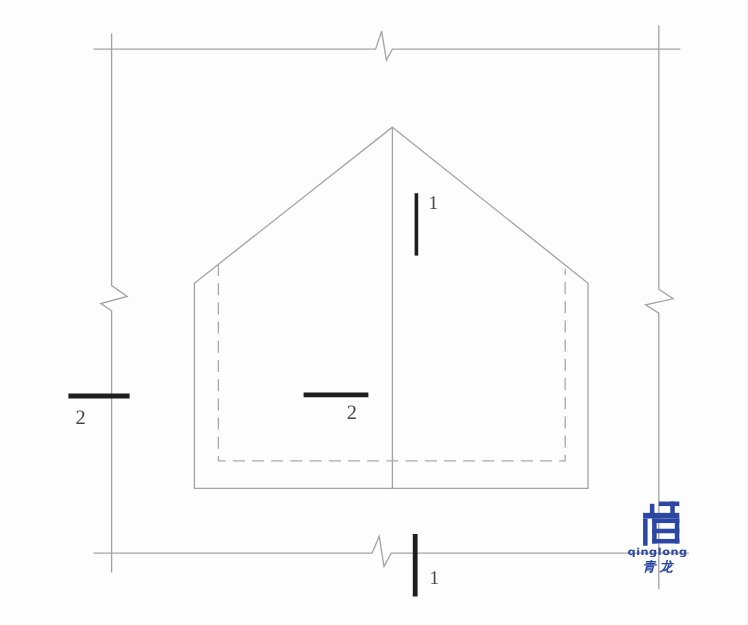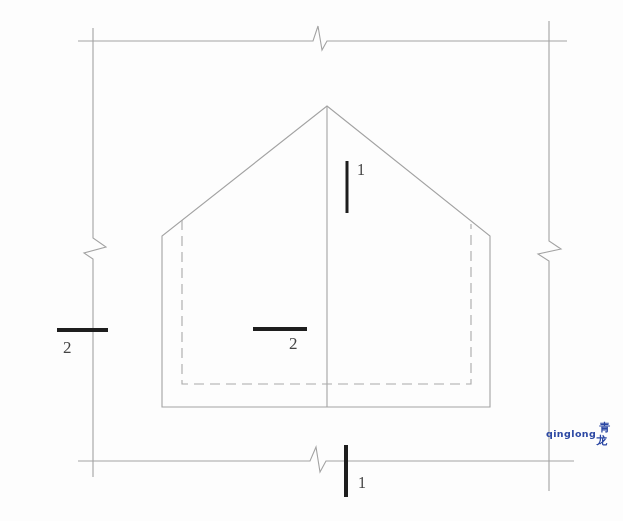--- a/index.html
+++ b/index.html
@@ -25,43 +25,44 @@
   .thick-slim{fill:none;stroke:var(--marker);stroke-width:3;}
   .lbl{
     position:absolute;
     color:var(--label);
     font-size:17px;
     line-height:1;
     letter-spacing:0;
   }
   .logo{
     position:absolute;
-    left:540px;top:413px;
+    left:512px;top:413px;
     width:72px;
-    display:flex;flex-direction:row;align-items:center;
+    display:flex;flex-direction:column;align-items:center;
     color:var(--logo_blue);
   }
   .logo-glyph{display:block;margin-left:6px;}
   .logo-latin{
     font-family:"DejaVu Sans","Liberation Sans",sans-serif;
     font-weight:bold;
     font-size:9.5px;
     letter-spacing:0.4px;
     line-height:1.1;
     margin-top:1px;
     transform:scaleY(0.85);
   }
   .logo-cn{
     font-family:"DejaVu Sans","Liberation Sans",sans-serif;
     font-weight:bold;
     font-size:11px;
     letter-spacing:3px;
     line-height:1.1;
     margin-top:1px;
     text-indent:3px;
+    font-style:italic;
   }
 </style>
 </head>
 <body>
 
 <div class="canvas">
 
   <svg class="linework" width="623" height="521" viewBox="0 0 623 521">
 
     <path class="thin" d="M78 41 H313 L318 26 L322 50 L327 41 H567"></path>

